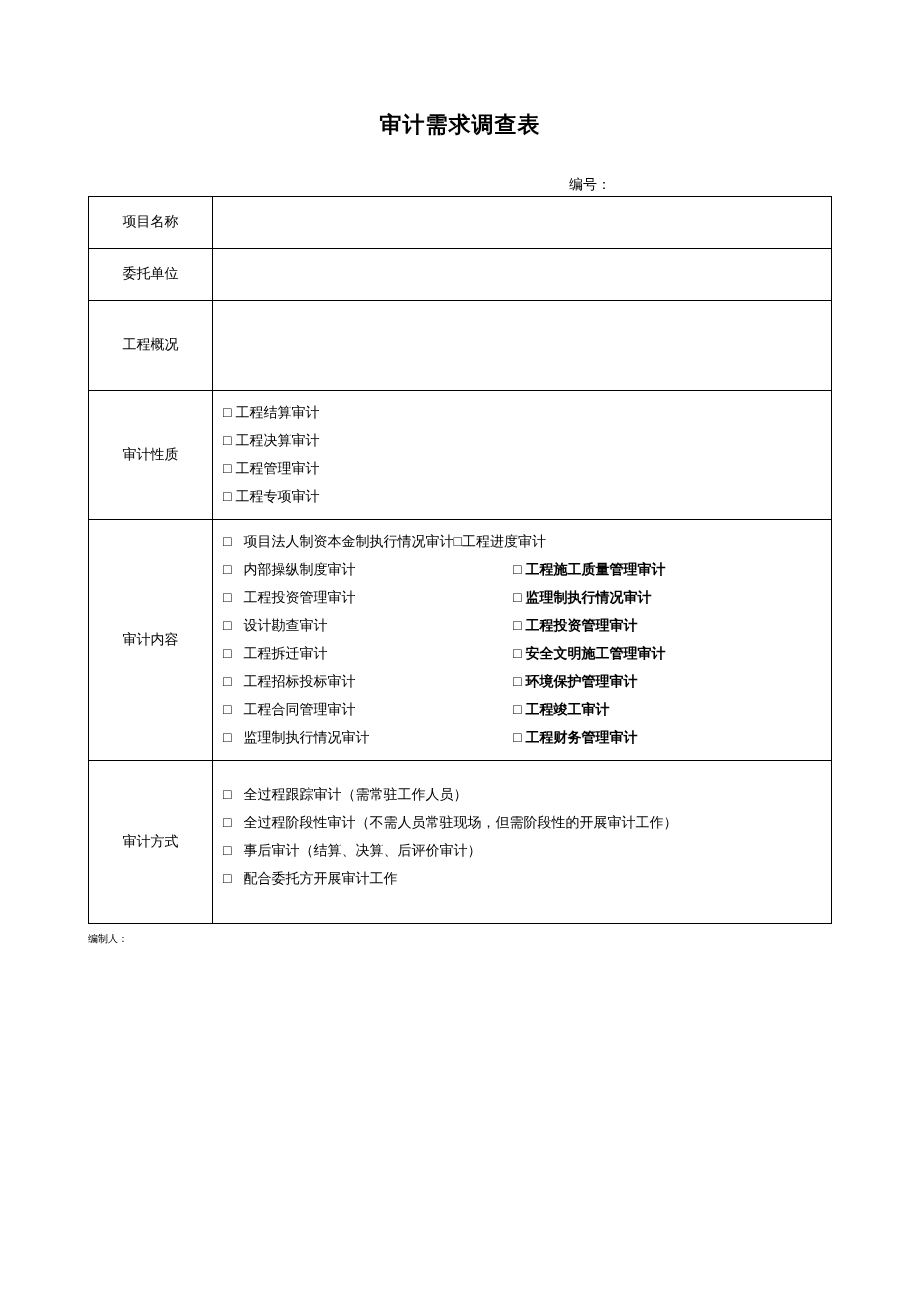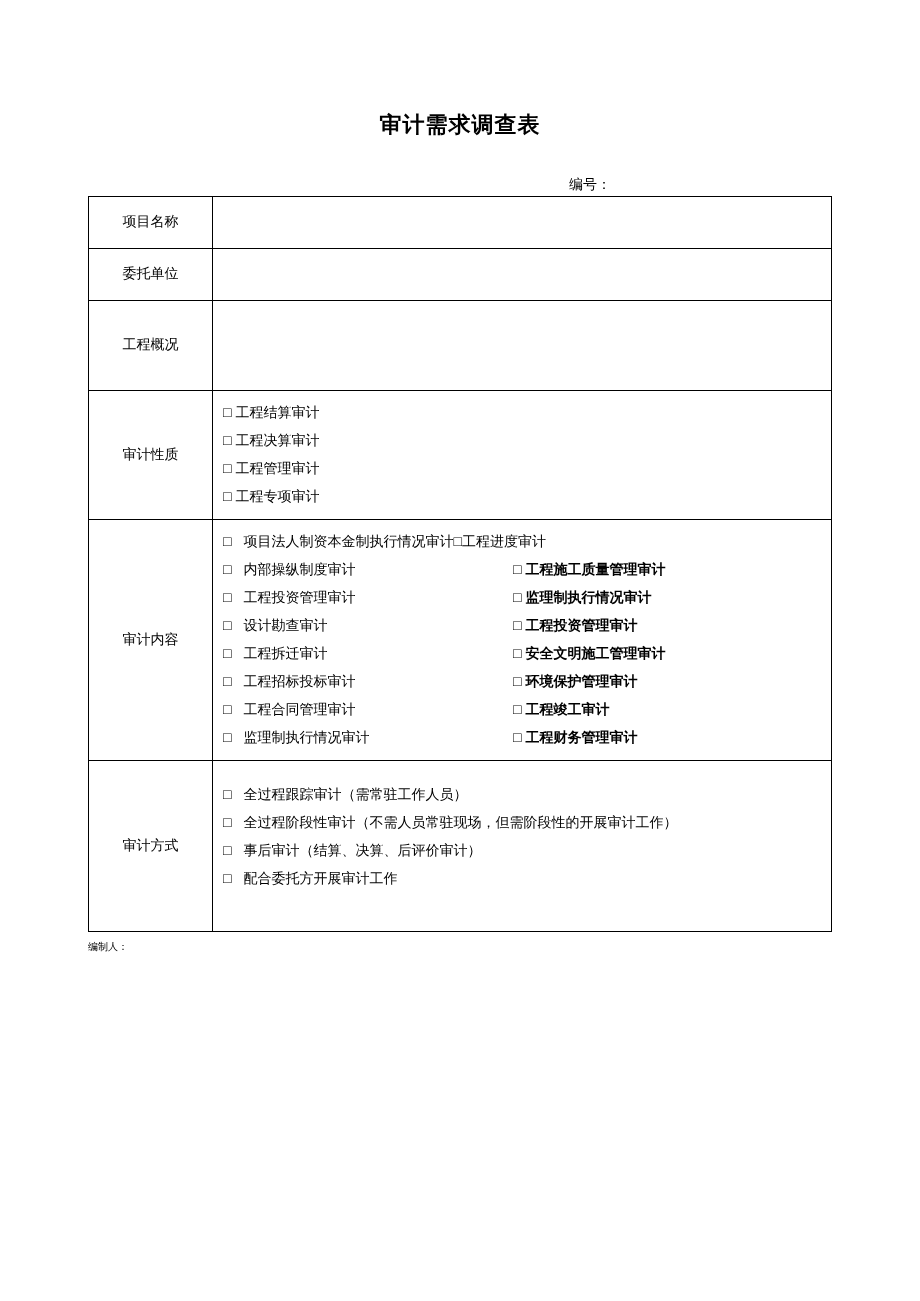--- a/index.html
+++ b/index.html
@@ -114,21 +114,21 @@
               <div><span class="cb"></span><span>环境保护管理审计</span></div>
               <div><span class="cb"></span><span>工程竣工审计</span></div>
               <div><span class="cb"></span><span>工程财务管理审计</span></div>
             </div>
           </div>
         </div>
       </td>
     </tr>
     <tr>
       <td class="label">审计方式</td>
-      <td style="padding-top:20px;padding-bottom:38px;">
+      <td style="padding-top:20px;padding-bottom:30px;">
         <div class="checkbox-list">
           <div><span class="cb2"></span><span>全过程跟踪审计（需常驻工作人员）</span></div>
           <div><span class="cb2"></span><span>全过程阶段性审计（不需人员常驻现场，但需阶段性的开展审计工作）</span></div>
           <div><span class="cb2"></span><span>事后审计（结算、决算、后评价审计）</span></div>
           <div><span class="cb2"></span><span>配合委托方开展审计工作</span></div>
         </div>
       </td>
     </tr>
   </tbody>
     </table>

